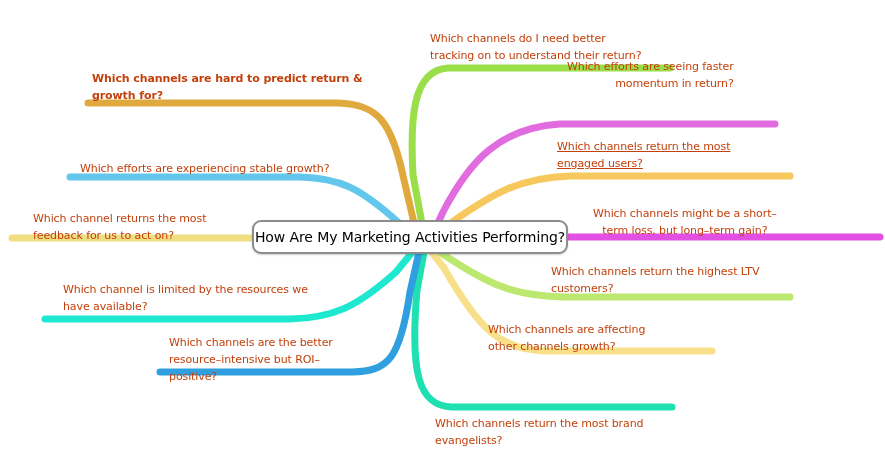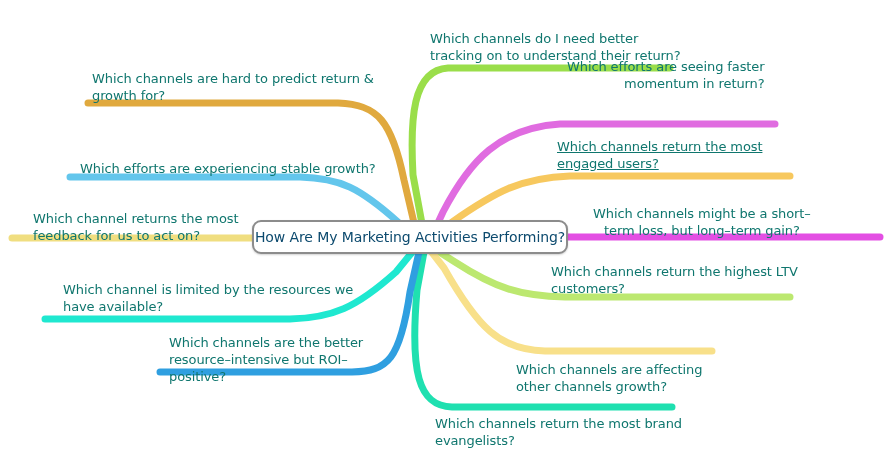--- a/index.html
+++ b/index.html
@@ -22,22 +22,22 @@
     width: 885px;
     height: 449px;
   }
   .branch-path {
     fill: none;
     stroke-linecap: round;
     stroke-linejoin: round;
   }
   .node-label {
     position: absolute;
-    color: #0f766e;
-    font-size: 13px;
+    color: #c2410c;
+    font-size: 11px;
     line-height: 17px;
     white-space: pre-line;
     letter-spacing: -0.1px;
   }
   .node-label.right { text-align: left; }
   .node-label.left  { text-align: left; }
 
   #central-node {
     position: absolute;
     left: 252px;
@@ -47,21 +47,21 @@
     box-sizing: border-box;
     background: #ffffff;
     border: 2px solid #8c8c8c;
     border-radius: 9px;
     display: flex;
     align-items: center;
     justify-content: center;
     box-shadow: 0 1px 2px rgba(0,0,0,0.18);
   }
   #central-node .central-text {
-    color: #0c4a6e;
+    color: #000000;
     font-size: 14px;
     letter-spacing: -0.1px;
     white-space: nowrap;
   }
 </style>
 </head>
 <body>
 
 <div id="canvas">
 
@@ -84,25 +84,25 @@
       <div class="node-label right" style="left: 430px; top: 30px;">Which channels do I need better
 tracking on to understand their return?</div>
       <div class="node-label right" style="left: 567px; top: 58px; text-align: right;">Which efforts are seeing faster
 momentum in return?</div>
       <div class="node-label right" style="left: 557px; top: 138px; text-decoration: underline;">Which channels return the most
 engaged users?</div>
       <div class="node-label right" style="left: 593px; top: 205px; text-align: center;">Which channels might be a short–
 term loss, but long–term gain?</div>
       <div class="node-label right" style="left: 551px; top: 263px;">Which channels return the highest LTV
 customers?</div>
-      <div class="node-label right" style="left: 516px; top: 321px; margin-top: 40px;">Which channels are affecting
+      <div class="node-label right" style="left: 488px; top: 321px;">Which channels are affecting
 other channels growth?</div>
       <div class="node-label right" style="left: 435px; top: 375px; margin-top: 40px;">Which channels return the most brand
 evangelists?</div>
-      <div class="node-label left" style="left: 92px; top: 70px;">Which channels are hard to predict return &amp;
+      <div class="node-label left" style="left: 92px; top: 70px; font-weight: bold;">Which channels are hard to predict return &amp;
 growth for?</div>
       <div class="node-label left" style="left: 80px; top: 160px;">Which efforts are experiencing stable growth?</div>
       <div class="node-label left" style="left: 33px; top: 210px;">Which channel returns the most
 feedback for us to act on?</div>
       <div class="node-label left" style="left: 63px; top: 281px;">Which channel is limited by the resources we
 have available?</div>
       <div class="node-label left" style="left: 169px; top: 334px;">Which channels are the better
 resource–intensive but ROI–
 positive?</div>
     </div>

